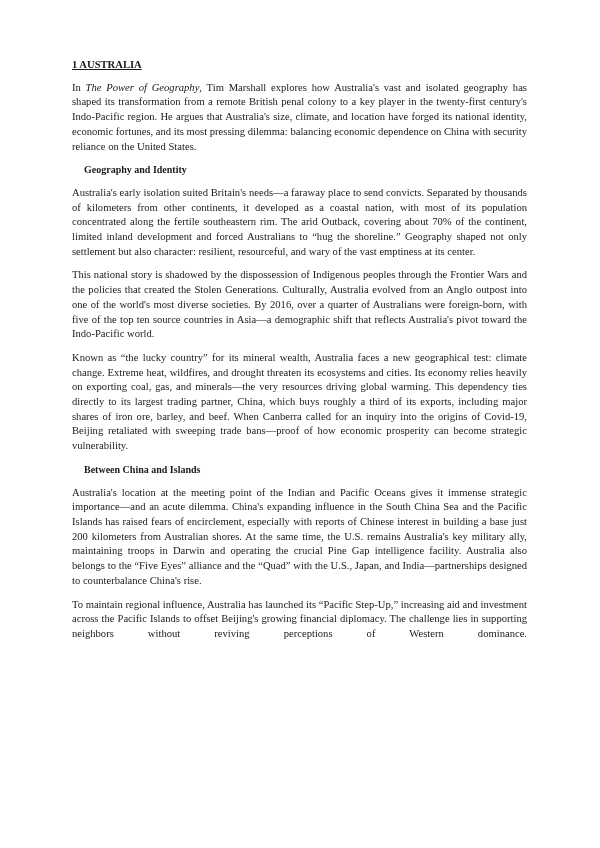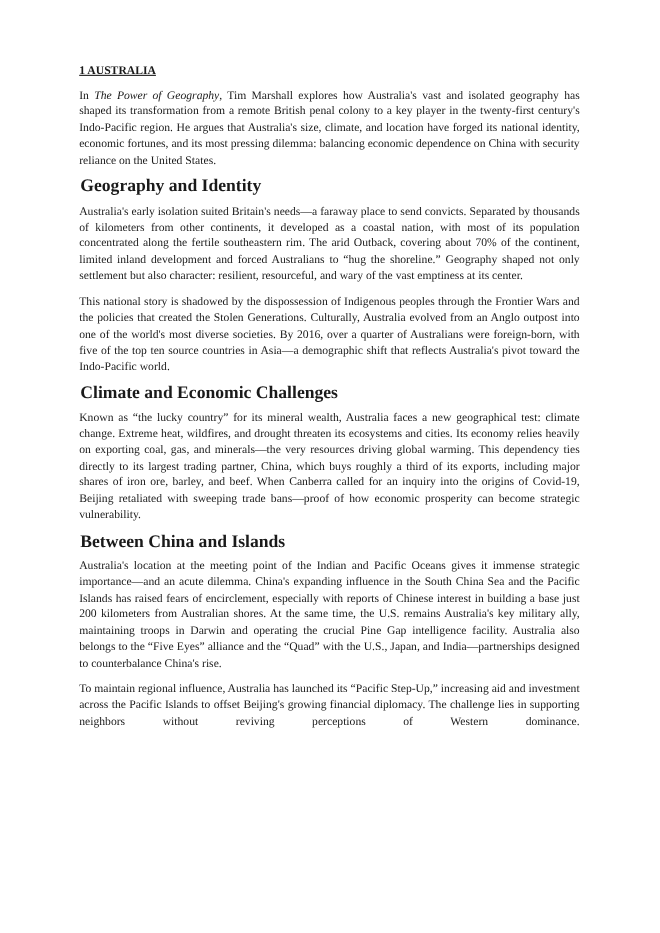--- a/index.html
+++ b/index.html
@@ -15,42 +15,41 @@
     color: #1a1a1a;
   }
   .title {
     font-weight: bold;
     text-decoration: underline;
     margin: 0 0 8px 0;
     font-size: 10.6px;
   }
   .section-heading {
     font-weight: bold;
-    margin: 9px 0 8px 1px;
-    font-size: 16px;
+    margin: 9px 0 8px 12px;
+    font-size: 10px;
   }
   p {
     margin: 0 0 9px 0;
     text-align: justify;
   }
   .last-line { text-align-last: justify; }
   em { font-style: italic; }
 </style>
 </head>
 <body>
 
 <div class="page">
   <div class="title">1 AUSTRALIA</div>
 
   <p><span>In </span><em>The Power of Geography</em><span>, Tim Marshall explores how Australia's vast and isolated geography has shaped its transformation from a remote British penal colony to a key player in the twenty-first century's Indo-Pacific region. He argues that Australia's size, climate, and location have forged its national identity, economic fortunes, and its most pressing dilemma: balancing economic dependence on China with security reliance on the United States.</span></p>
 
   <div class="section-heading">Geography and Identity</div>
   <p>Australia's early isolation suited Britain's needs—a faraway place to send convicts. Separated by thousands of kilometers from other continents, it developed as a coastal nation, with most of its population concentrated along the fertile southeastern rim. The arid Outback, covering about 70% of the continent, limited inland development and forced Australians to “hug the shoreline.” Geography shaped not only settlement but also character: resilient, resourceful, and wary of the vast emptiness at its center.</p>
   <p>This national story is shadowed by the dispossession of Indigenous peoples through the Frontier Wars and the policies that created the Stolen Generations. Culturally, Australia evolved from an Anglo outpost into one of the world's most diverse societies. By 2016, over a quarter of Australians were foreign-born, with five of the top ten source countries in Asia—a demographic shift that reflects Australia's pivot toward the Indo-Pacific world.</p>
 
-  <div class="section-heading">Climate and Economic Challenges</div>
   <p>Known as “the lucky country” for its mineral wealth, Australia faces a new geographical test: climate change. Extreme heat, wildfires, and drought threaten its ecosystems and cities. Its economy relies heavily on exporting coal, gas, and minerals—the very resources driving global warming. This dependency ties directly to its largest trading partner, China, which buys roughly a third of its exports, including major shares of iron ore, barley, and beef. When Canberra called for an inquiry into the origins of Covid-19, Beijing retaliated with sweeping trade bans—proof of how economic prosperity can become strategic vulnerability.</p>
 
   <div class="section-heading">Between China and Islands</div>
   <p>Australia's location at the meeting point of the Indian and Pacific Oceans gives it immense strategic importance—and an acute dilemma. China's expanding influence in the South China Sea and the Pacific Islands has raised fears of encirclement, especially with reports of Chinese interest in building a base just 200 kilometers from Australian shores. At the same time, the U.S. remains Australia's key military ally, maintaining troops in Darwin and operating the crucial Pine Gap intelligence facility. Australia also belongs to the “Five Eyes” alliance and the “Quad” with the U.S., Japan, and India—partnerships designed to counterbalance China's rise.</p>
 
   <p class="last-line">To maintain regional influence, Australia has launched its “Pacific Step-Up,” increasing aid and investment across the Pacific Islands to offset Beijing's growing financial diplomacy. The challenge lies in supporting neighbors without reviving perceptions of Western dominance.</p>
 </div>
 
 </body></html>

